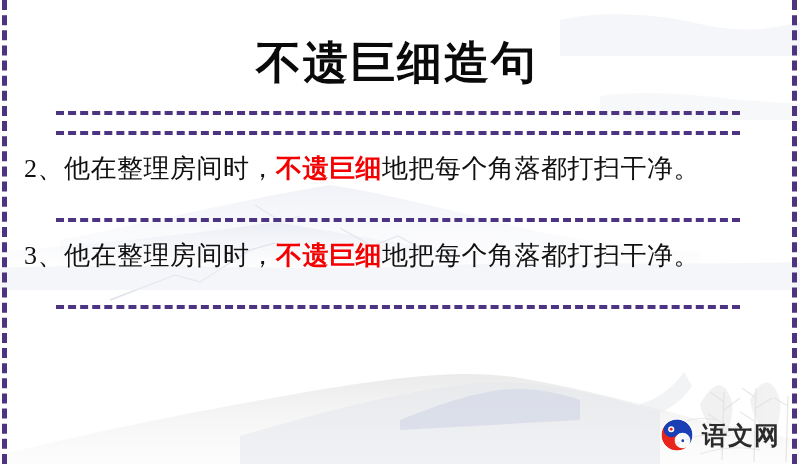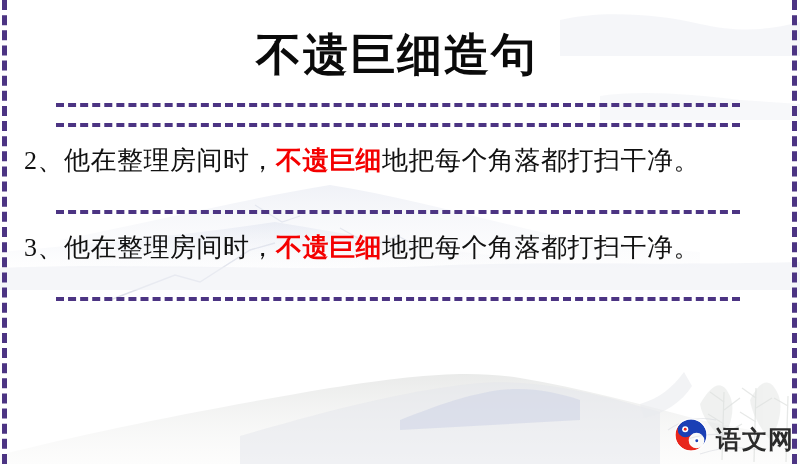--- a/index.html
+++ b/index.html
@@ -42,21 +42,21 @@
   .rail-left  { left: 2px; }
   .rail-right { left: 792px; }
 
   
   .content {
     position: relative;
     z-index: 2;
     width: 800px;
     height: 344px;
     box-sizing: border-box;
-    padding: 0 24px 0 18px;
+    padding: 8px 24px 0 18px;
   }
 
   .title {
     margin: 0;
     padding-top: 28px;
     text-align: center;
     font-size: 45px;
     line-height: 1.18;
     font-weight: bold;
     letter-spacing: 2px;
@@ -86,25 +86,25 @@
   }
   .sentence .hl {
     color: #f40000;
     font-weight: bold;
     font-family: "DejaVu Serif", "Liberation Serif", serif;
   }
 
   
   .logo {
     position: absolute;
-    right: 6px;
+    right: 20px;
     bottom: 12px;
     z-index: 4;
     display: flex;
-    align-items: flex-end;
+    align-items: center;
     gap: 8px;
   }
   .logo-mark { width: 34px; height: 34px; display: block; }
   .logo-text {
     font-size: 25px;
     font-weight: bold;
     color: #2b2b2b;
     letter-spacing: 1px;
     font-family: "DejaVu Sans", "Liberation Sans", sans-serif;
     line-height: 1;

